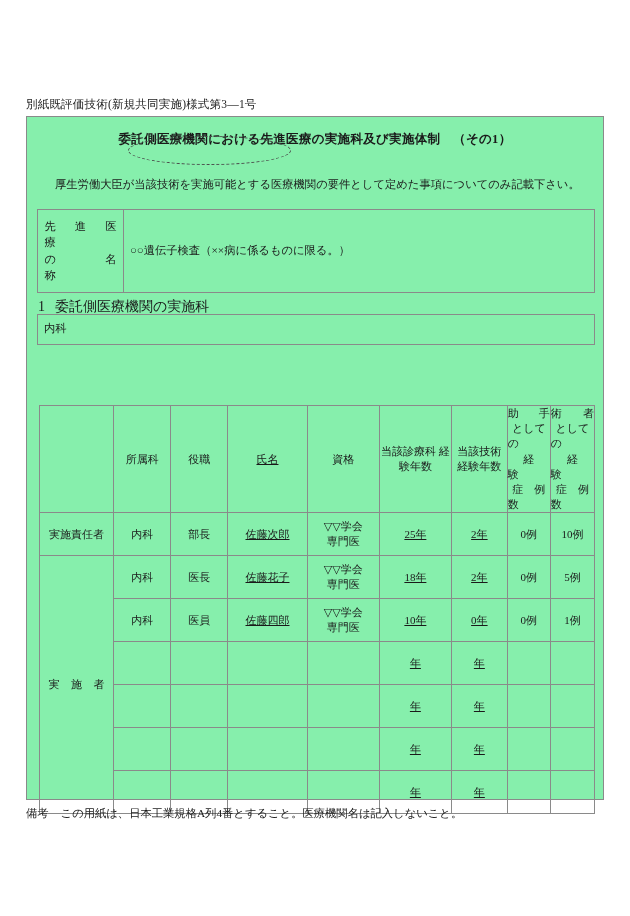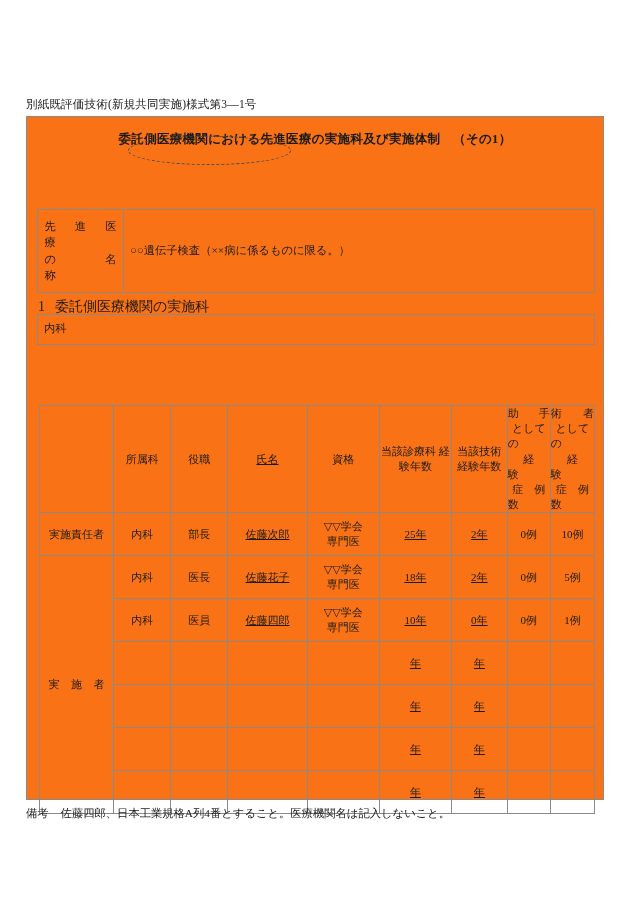--- a/index.html
+++ b/index.html
@@ -35,21 +35,21 @@
   }
 
   
   .content-box {
     position: absolute;
     left: 26px;
     top: 101px;
     width: 578px;
     height: 684px;
     border: 1px solid #8a8a8a;
-    background: #f97316;
+    background: #86efac;
   }
 
   
   .title-row {
     position: absolute;
     left: 0;
     top: 12px;
     width: 100%;
     text-align: center;
   }
@@ -209,20 +209,21 @@
 
   <div class="form-number">別紙既評価技術(新規共同実施)様式第3―1号</div>
 
   <div class="content-box">
 
     <div class="title-row">
       <span class="title-text">委託側医療機関における先進医療の実施科及び実施体制　（その1）</span>
       <div class="ellipse-annotation"></div>
     </div>
 
+    <div class="instruction">厚生労働大臣が当該技術を実施可能とする医療機関の要件として定めた事項についてのみ記載下さい。</div>
 
     <table class="name-table">
       <tbody>
           <tr>
         <td class="name-label-cell">
           <span class="jstretch">先　進　医　療</span>
           <span class="jstretch">の　　名　　称</span>
         </td>
         <td class="name-value-cell">○○遺伝子検査（××病に係るものに限る。）</td>
       </tr>
@@ -366,16 +367,16 @@
         <td class="c6 yr-cell">年</td>
         <td class="c7 case-cell"></td>
         <td class="c8 case-cell"></td>
       </tr>
     </tbody>
       </table>
 
   </div>
 
   <div class="remark">
-    <span class="rlabel">備考</span><span>佐藤四郎、日本工業規格A列4番とすること。医療機関名は記入しないこと。</span>
+    <span class="rlabel">備考</span><span>この用紙は、日本工業規格A列4番とすること。医療機関名は記入しないこと。</span>
   </div>
 
 </div>
 
 </body></html>

